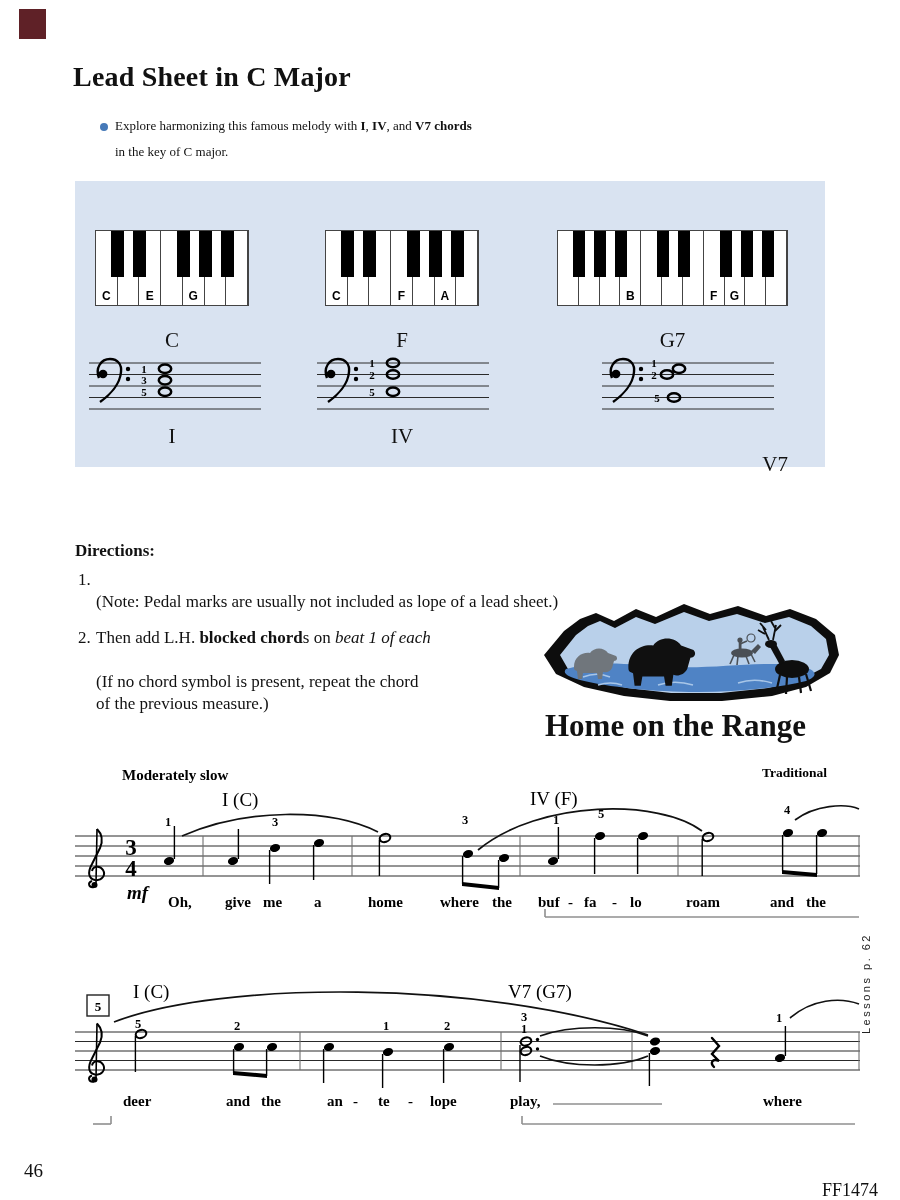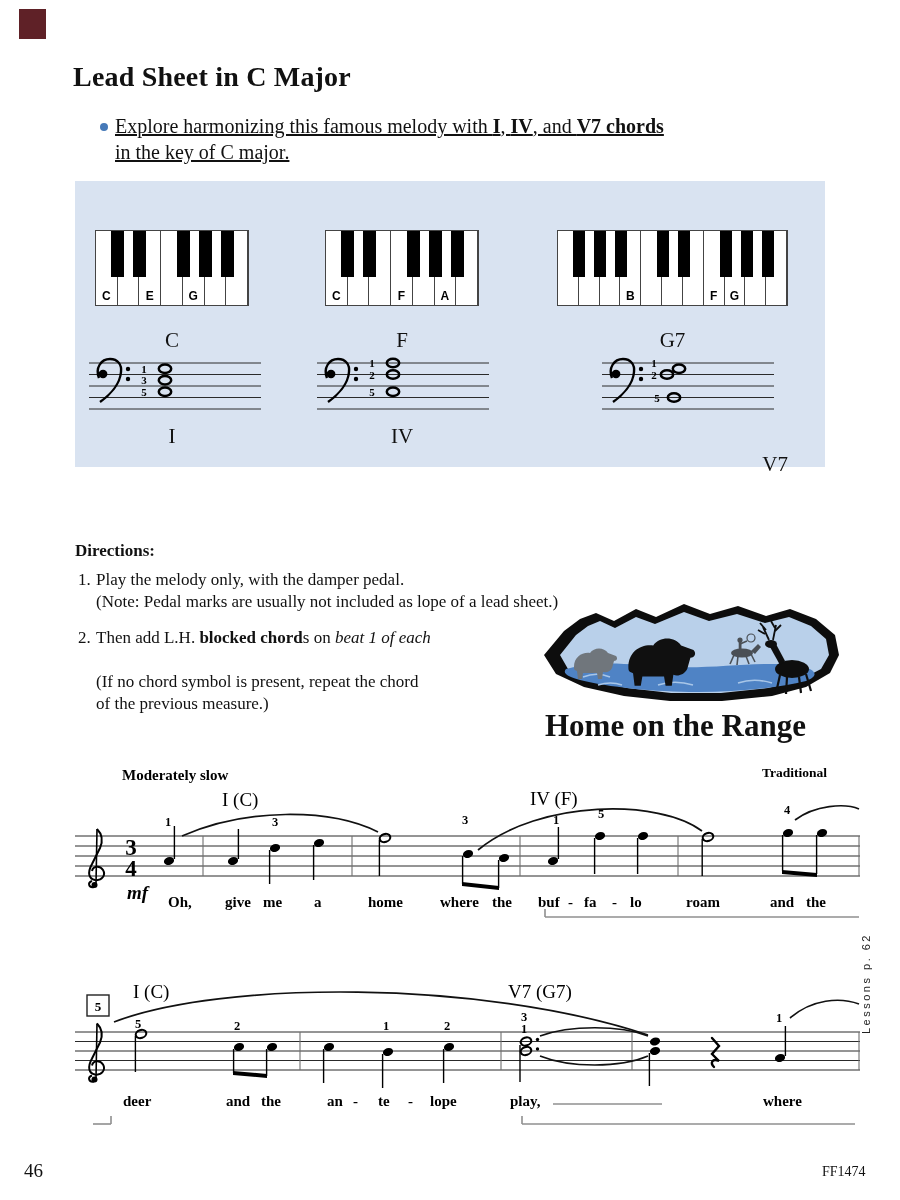--- a/index.html
+++ b/index.html
@@ -1,38 +1,38 @@
 <!DOCTYPE html>
 <html><head>
 <meta charset="utf-8">
 <style>
   html,body{margin:0;padding:0;background:#fff;}
   #page{position:relative;width:900px;height:1200px;background:#ffffff;overflow:hidden;
         font-family:"Liberation Serif",serif;color:#111;}
   .abs{position:absolute;}
   .title{font-size:28px;font-weight:bold;letter-spacing:.2px;}
   .bullet-dot{width:8px;height:8px;border-radius:50%;background:#4679b8;}
-  .intro{font-size:20px;line-height:26px;text-decoration:underline;}
+  .intro{font-size:13px;line-height:26px;}
   .bluebox{background:#d9e3f1;}
   .boxhead{font-size:17.5px;}
   .kb{position:absolute;top:230px;height:76px;background:#fff;border:1px solid #444;display:flex;box-sizing:border-box;}
   .wk{position:relative;flex:1;border-right:1px solid #444;background:#fff;}
   .wk:last-child{border-right:none;}
   .klabel{position:absolute;bottom:2px;left:0;right:0;text-align:center;
           font-family:"Liberation Sans",sans-serif;font-weight:bold;font-size:12px;color:#000;}
   .bk{position:absolute;top:0;width:13px;height:46px;background:#000;z-index:2;}
   .chordname{font-size:21px;text-align:center;}
   .numeral{font-size:21px;text-align:center;}
   .dirhead{font-size:17px;font-weight:bold;}
   .dirtext{font-size:17px;white-space:nowrap;}
   .songtitle{font-size:31px;font-weight:bold;white-space:nowrap;}
   .sidetab{font-family:"Liberation Sans",sans-serif;font-size:11px;letter-spacing:2.5px;color:#222;
            transform:rotate(-90deg);transform-origin:0 0;white-space:nowrap;}
   .pagenum{font-size:19px;}
-  .catalog{font-size:14px;}
+  .catalog{font-size:18px;margin-top:16px;}
   .corner{background:#5f2127;}
   
   text{font-family:"Liberation Serif",serif;}
   .staffline{stroke:#2a2a2a;stroke-width:1;}
   .barline{stroke:#6f6f6f;stroke-width:1.1;}
   .stem{stroke:#000;stroke-width:1.4;}
   .slur{stroke:#111;stroke-width:1.7;fill:none;}
   .clefline{stroke:#000;stroke-width:2;fill:none;}
   .lyr{font-weight:bold;font-size:15px;}
   .fing{font-weight:bold;font-size:12.5px;}
@@ -208,21 +208,20 @@
       <ellipse class="wnote" cx="74" cy="42.5" rx="6.2" ry="4.3"></ellipse>
     </g>
   </svg>
 
   <div class="abs numeral" style="left:95px;top:424px;width:154px;">I</div>
   <div class="abs numeral" style="left:325px;top:424px;width:154px;">IV</div>
   <div class="abs numeral" style="left:557px;top:452px;width:231px;text-align:right;">V7</div>
 
   <div class="abs dirhead" style="left:75px;top:541px;">Directions:</div>
   <div class="abs dirtext" style="left:78px;top:570px;">1.</div>
-  <div class="abs dirtext" style="left:96px;top:570px;">Play the melody only, with the damper pedal.</div>
   <div class="abs dirtext" style="left:96px;top:592px;">(Note: Pedal marks are usually not included as lope of a lead sheet.)</div>
   <div class="abs dirtext" style="left:78px;top:628px;">2.</div>
   <div class="abs dirtext" style="left:96px;top:628px;"><span>Then add L.H. </span><b>blocked chord</b><span>s</span><span> on </span><i>beat 1 of each</i></div>
   <div class="abs dirtext" style="left:96px;top:672px;">(If no chord symbol is present, repeat the chord</div>
   <div class="abs dirtext" style="left:96px;top:694px;">of the previous measure.)</div>
 
   <svg class="abs" style="left:538px;top:597px;" width="308" height="114" viewBox="0 0 308 114">
     <path fill="#0d0d0d" d="M6,58 L26,34 L42,22 L58,16 L76,24 L98,12 L118,20 L146,7 L172,17 L200,9 L228,19 L252,12 L278,22 L297,38 L301,58 L292,76 L268,90 L234,99 L184,104 L132,104 L86,99 L46,90 L18,77 Z"></path>
     <path fill="#b9d0ea" d="M22,58 L38,38 L50,29 L62,24 L77,31 L98,20 L117,27 L146,15 L171,24 L199,17 L227,26 L251,20 L273,29 L288,42 L291,58 L283,72 L262,83 L230,91 L183,96 L133,96 L89,91 L52,83 L30,72 Z"></path>
     <path fill="#4f83c5" d="M28,72 C60,62 95,68 135,70 C180,72 225,63 262,69 C278,72 282,79 268,84 C240,91 200,95 160,95 C115,95 70,90 42,83 C30,80 24,76 28,72 Z"></path>

